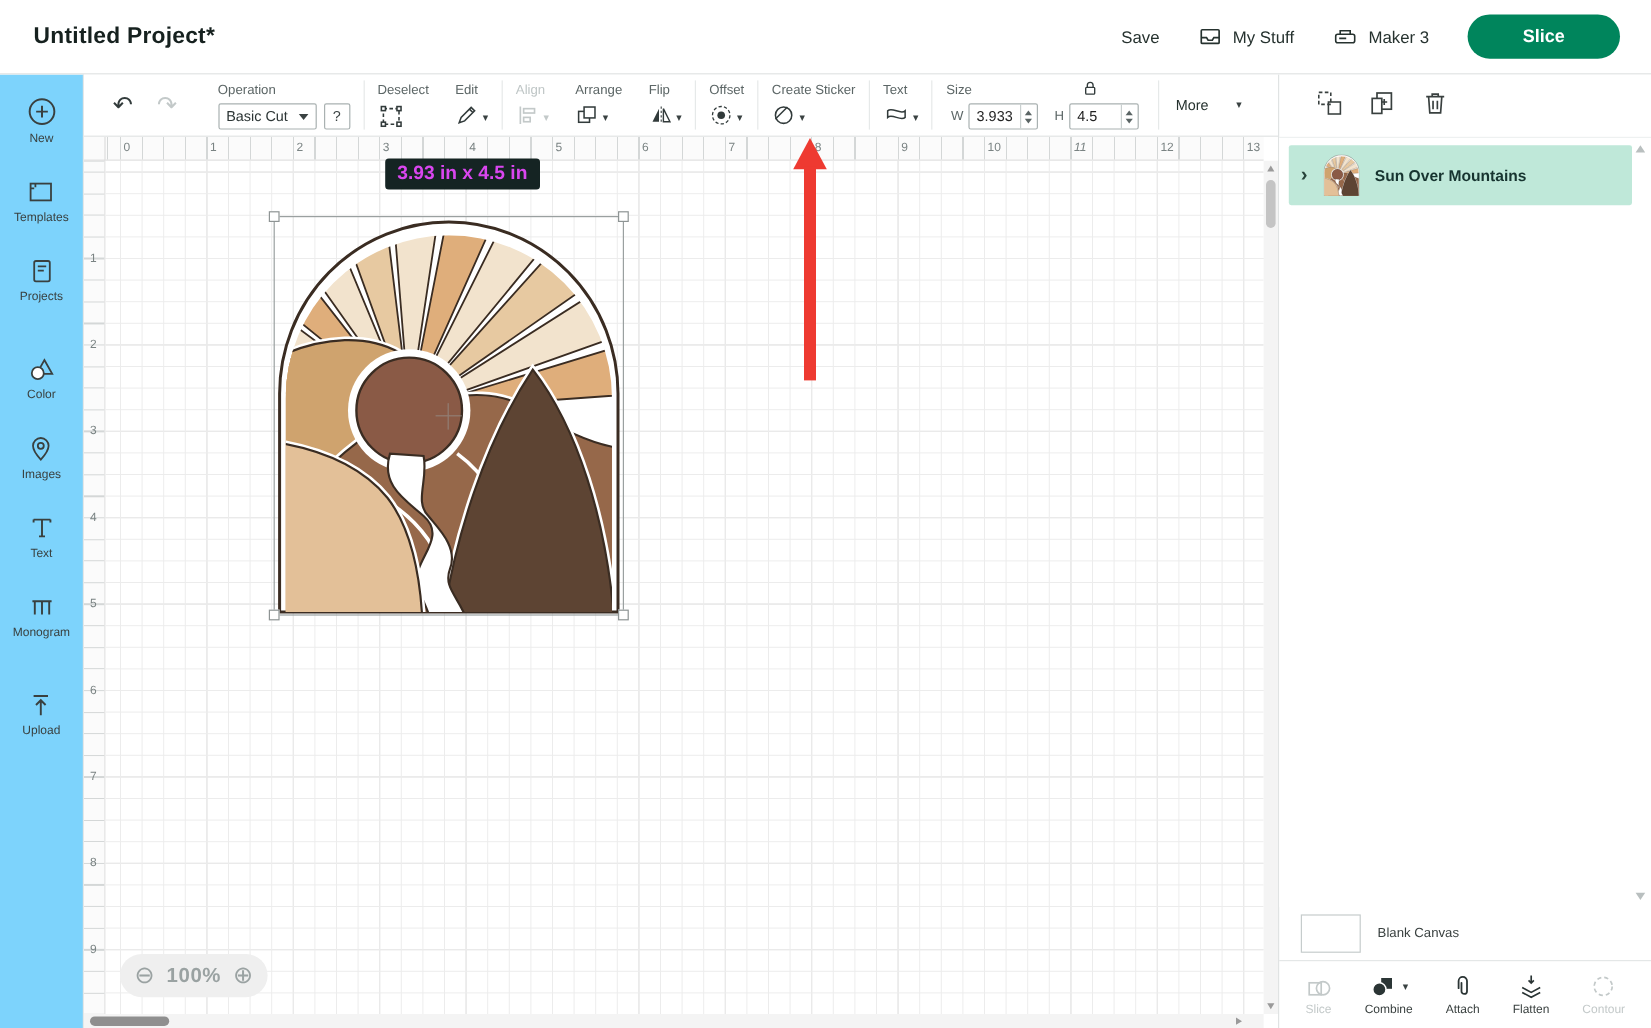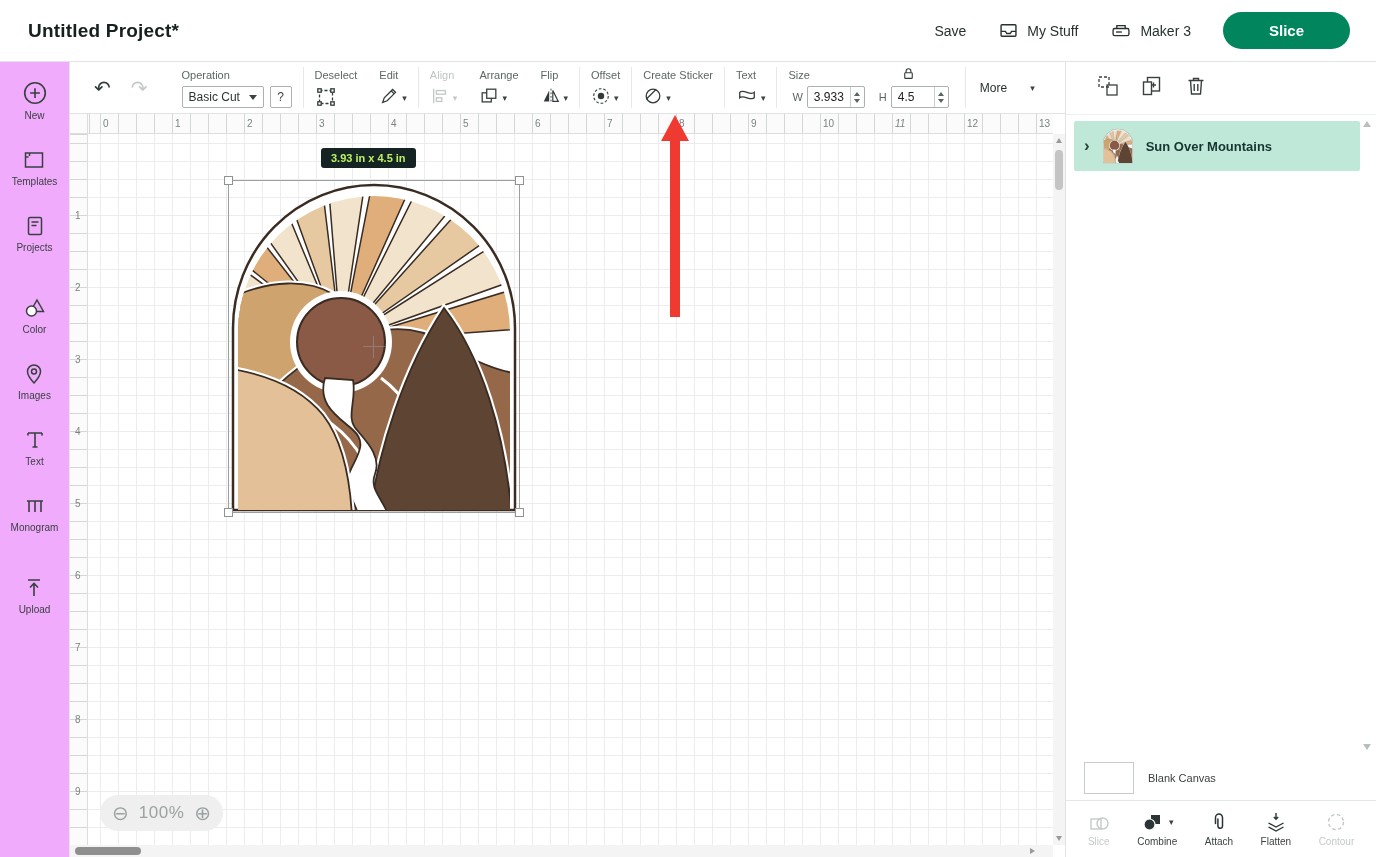--- a/index.html
+++ b/index.html
@@ -9,21 +9,21 @@
 
   
   .header{position:absolute;left:0;top:0;width:1376px;height:62px;background:#fff;border-bottom:1px solid #e1e4e4;display:flex;align-items:center;z-index:40}
   .title{margin-left:28px;font-size:19px;font-weight:700;color:#16211f;letter-spacing:.2px}
   .header-right{margin-left:auto;display:flex;align-items:center;gap:32px;margin-right:26px}
   .hdr-item{display:flex;align-items:center;gap:8px;font-size:14px;color:#26322f;cursor:pointer;white-space:nowrap}
   .hdr-item svg{display:block}
   .make-btn{background:#00855c;color:#fff;font-size:15px;font-weight:700;border:none;border-radius:20px;padding:10px 46px;cursor:pointer}
 
   
-  .sidebar{position:absolute;left:0;top:62px;width:70px;height:795px;background:#f0abfc;border-right:1px solid #e4e7e7;display:flex;flex-direction:column;align-items:center;padding-top:18px;z-index:30}
+  .sidebar{position:absolute;left:0;top:62px;width:70px;height:795px;background:#7dd3fc;border-right:1px solid #e4e7e7;display:flex;flex-direction:column;align-items:center;padding-top:18px;z-index:30}
   .side-item{display:flex;flex-direction:column;align-items:center;gap:4px;margin-bottom:27px;cursor:pointer;color:#39403f}
   .side-item .lbl{font-size:10px;color:#39403f}
   .side-item svg{display:block}
   .gap-lg{margin-top:16px}
 
   
   .toolbar{position:absolute;left:70px;top:62px;width:995px;height:52px;background:#fff;border-bottom:1px solid #e1e4e4;display:flex;align-items:stretch;z-index:35}
   .tb-sec{display:flex;align-items:center;padding:0 12px}
   .tb-col{display:flex;flex-direction:column;align-items:flex-start;padding:7px 11px 4px}
   .tb-label{font-size:11px;color:#5c6666;margin-bottom:5px;white-space:nowrap}
@@ -68,27 +68,27 @@
     background-position:12px 9px}
   .selection{position:absolute;left:158px;top:66px;width:292px;height:333px;border:1px solid #9aa0a0;background:transparent;cursor:move}
   .art-svg{position:absolute;left:2px;top:1px}
   .handle{position:absolute;width:9px;height:9px;background:#fff;border:1px solid #8e9494}
   .handle.tl{left:-5px;top:-5px}.handle.tr{right:-5px;top:-5px}
   .handle.bl{left:-5px;bottom:-5px}.handle.br{right:-5px;bottom:-5px}
   .center-cross{position:absolute;left:50%;top:50%;width:22px;height:22px;transform:translate(-50%,-50%);opacity:.5}
   .center-cross:before,.center-cross:after{content:"";position:absolute;background:#9aa0a0}
   .center-cross:before{left:0;top:10px;width:22px;height:1px}
   .center-cross:after{left:10px;top:0;width:1px;height:22px}
-  .size-tooltip{position:absolute;left:251px;top:34px;background:#152423;color:#bef264;font-size:11px;font-weight:700;padding:4px 10px;border-radius:3px;white-space:nowrap}
+  .size-tooltip{position:absolute;left:251px;top:18px;background:#152423;color:#d946ef;font-size:16px;font-weight:700;padding:4px 10px;border-radius:3px;white-space:nowrap}
   .red-arrow{position:absolute;left:591px;top:1px;width:28px;height:202px}
   .red-arrow .head{position:absolute;left:0;top:0;width:0;height:0;border-left:14px solid transparent;border-right:14px solid transparent;border-bottom:26px solid #ee3a31}
   .red-arrow .shaft{position:absolute;left:9px;top:24px;width:10px;height:178px;background:#ee3a31}
   .zoom{position:absolute;left:30px;top:681px;height:36px;background:#efefef;border-radius:18px;display:flex;align-items:center;gap:10px;padding:0 12px;color:#9aa2a2}
   .zbtn{font-size:20px;cursor:pointer;line-height:1}
-  .zlvl{font-size:17px;font-weight:400;letter-spacing:.5px}
+  .zlvl{font-size:17px;font-weight:700;letter-spacing:.5px}
   .vscroll{position:absolute;right:0;top:20px;bottom:12px;width:12px;background:#f4f4f4}
   .vthumb{position:absolute;left:2px;top:16px;width:8px;height:40px;background:#c4c4c4;border-radius:4px}
   .sb-up{position:absolute;left:2.5px;top:4px;width:0;height:0;border-left:3.5px solid transparent;border-right:3.5px solid transparent;border-bottom:5px solid #9a9a9a}
   .sb-down{position:absolute;left:2.5px;bottom:4px;width:0;height:0;border-left:3.5px solid transparent;border-right:3.5px solid transparent;border-top:5px solid #9a9a9a}
   .hscroll{position:absolute;left:0;right:12px;bottom:0;height:12px;background:#f4f4f4}
   .hthumb{position:absolute;left:5px;top:2px;height:8px;width:66px;background:#8f8f8f;border-radius:4px}
   .sb-right{position:absolute;right:18px;top:2.5px;width:0;height:0;border-top:3.5px solid transparent;border-bottom:3.5px solid transparent;border-left:5px solid #9a9a9a}
 
   
   .rpanel{position:absolute;left:1065px;top:62px;width:311px;height:795px;background:#fff;border-left:1px solid #e0e3e3;display:flex;flex-direction:column;z-index:30}

